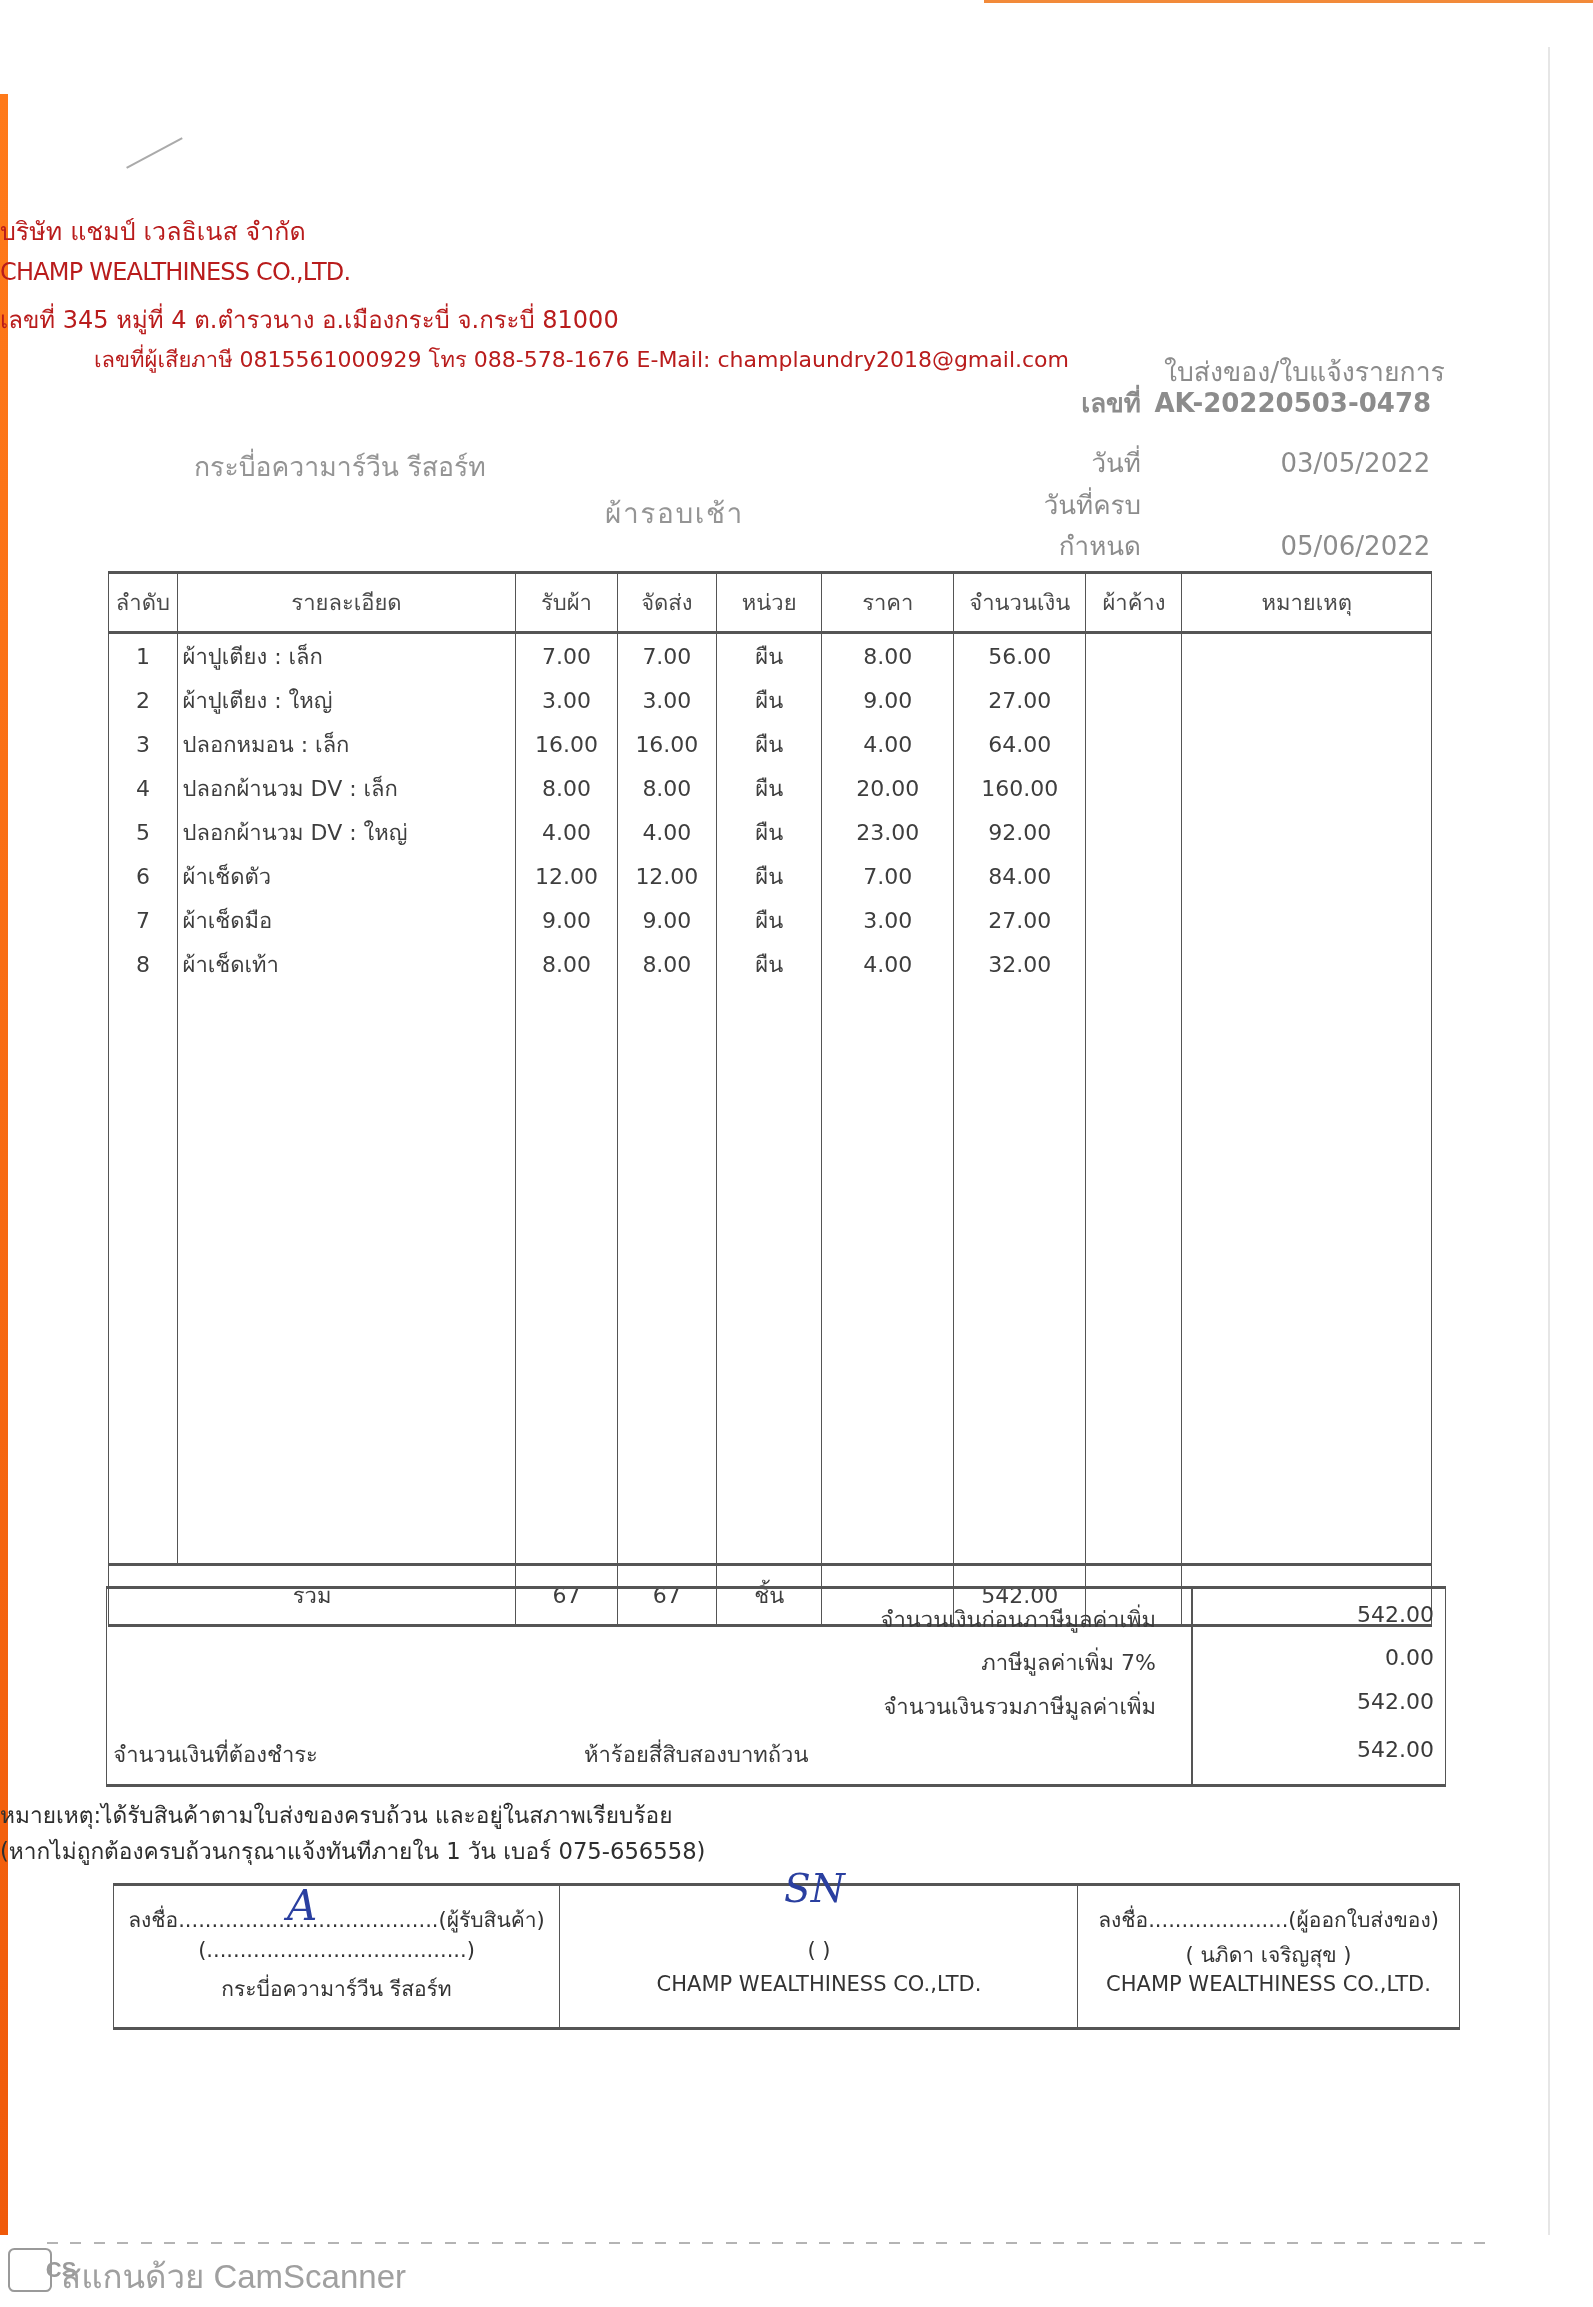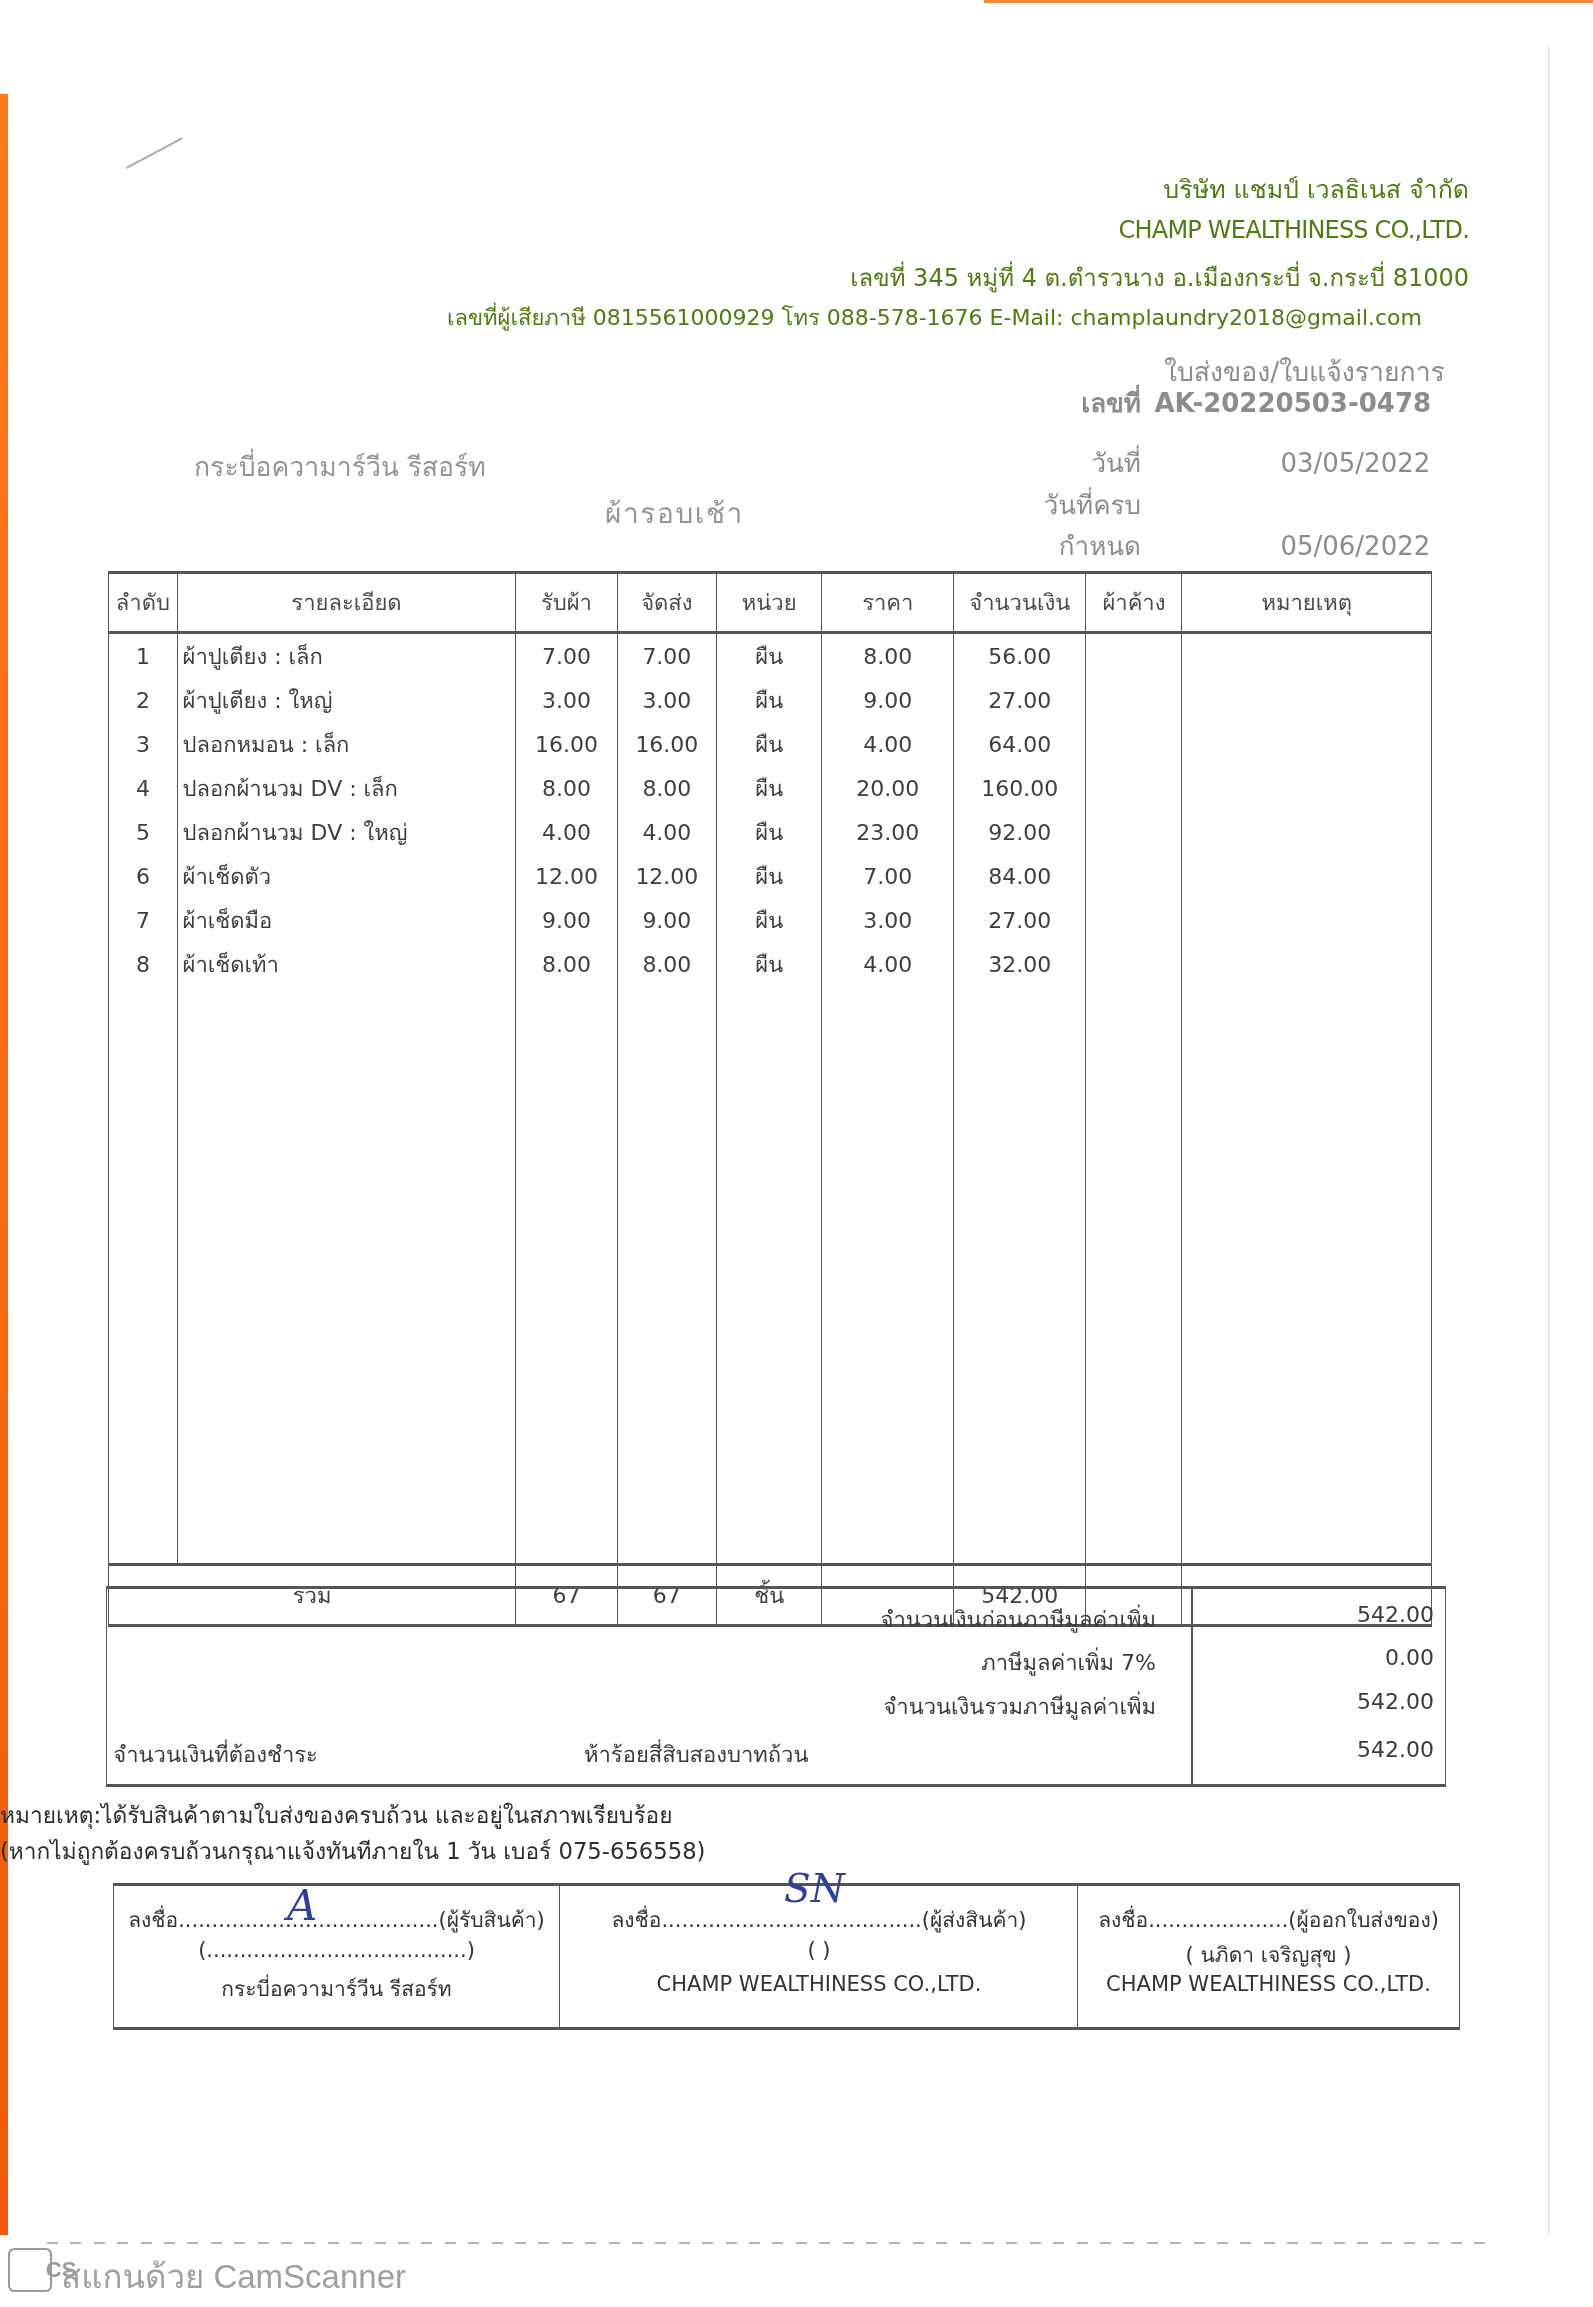--- a/index.html
+++ b/index.html
@@ -15,21 +15,21 @@
   }
   .orange-top { position:absolute; left:984px; top:0; width:609px; height:3.1px; background:#f28a3a; }
   .paper-edge { position:absolute; left:1548px; top:47px; width:1.6px; height:2188px; background:#e6e6e6; }
   .bottom-tear {
     position:absolute; left:47px; top:2242px; width:1438px; height:2.3px;
     background:repeating-linear-gradient(90deg,#777 0 11px,transparent 11px 23.4px);
     opacity:.55;
   }
   .scratch { position:absolute; left:123px; top:152px; width:63px; height:2.3px; background:#aaa; transform:rotate(-28deg); }
 
-  .hdr { position:absolute; left:0; width:1469px; text-align:right; color:#4d7c0f; }
+  .hdr { position:absolute; left:0; width:1469px; text-align:left; color:#b91c1c;margin-top:42px; }
   .hdr-th { top:169px; font-size:25px; }
   .hdr-en { top:216px; font-size:24px; letter-spacing:-0.8px; }
   .hdr-addr { top:258px; font-size:24px; }
   .hdr-tax { top:300px; font-size:22px; left:94px; width:1328px; }
 
   .doc-type { position:absolute; left:1164px; top:350px; font-size:26.6px; color:#8c8c8c; }
   .meta { position:absolute; left:969px; font-size:26px; color:#8c8c8c; }
   .meta .lbl { display:inline-block; width:172px; text-align:right; }
   .meta .val { display:inline-block; width:281px; text-align:right; }
   .meta1 { top:382px;font-weight:bold; } .meta2 { top:442px; } .meta3 { top:484px; }
@@ -278,21 +278,20 @@
 <div class="note note2">(หากไม่ถูกต้องครบถ้วนกรุณาแจ้งทันทีภายใน 1 วัน   เบอร์ 075-656558)</div>
 
 <div class="sign-box">
   <div class="sign-col c1">
     <div class="sign-line sl1">ลงชื่อ.......................................(ผู้รับสินค้า)</div>
     <div class="sign-line sl2">(.......................................)</div>
     <div class="sign-line sl3">กระบี่อความาร์วีน รีสอร์ท</div>
     <div class="handwrite" style="left:173px; top:-4.7px; font-size:42px;">A</div>
   </div>
   <div class="sign-col c2">
-    <div class="sign-line sl1">ลงชื่อ.......................................(ผู้ส่งสินค้า)</div>
     <div class="sign-line sl2">(                              )</div>
     <div class="sign-line sl3">CHAMP WEALTHINESS CO.,LTD.</div>
     <div class="handwrite" style="left:223px; top:-20.3px; font-size:39px;">SN</div>
   </div>
   <div class="sign-col c3">
     <div class="sign-line sl1">ลงชื่อ.....................(ผู้ออกใบส่งของ)</div>
     <div class="sign-line sl2">(        นภิดา เจริญสุข        )</div>
     <div class="sign-line sl3">CHAMP WEALTHINESS CO.,LTD.</div>
   </div>
 </div>

